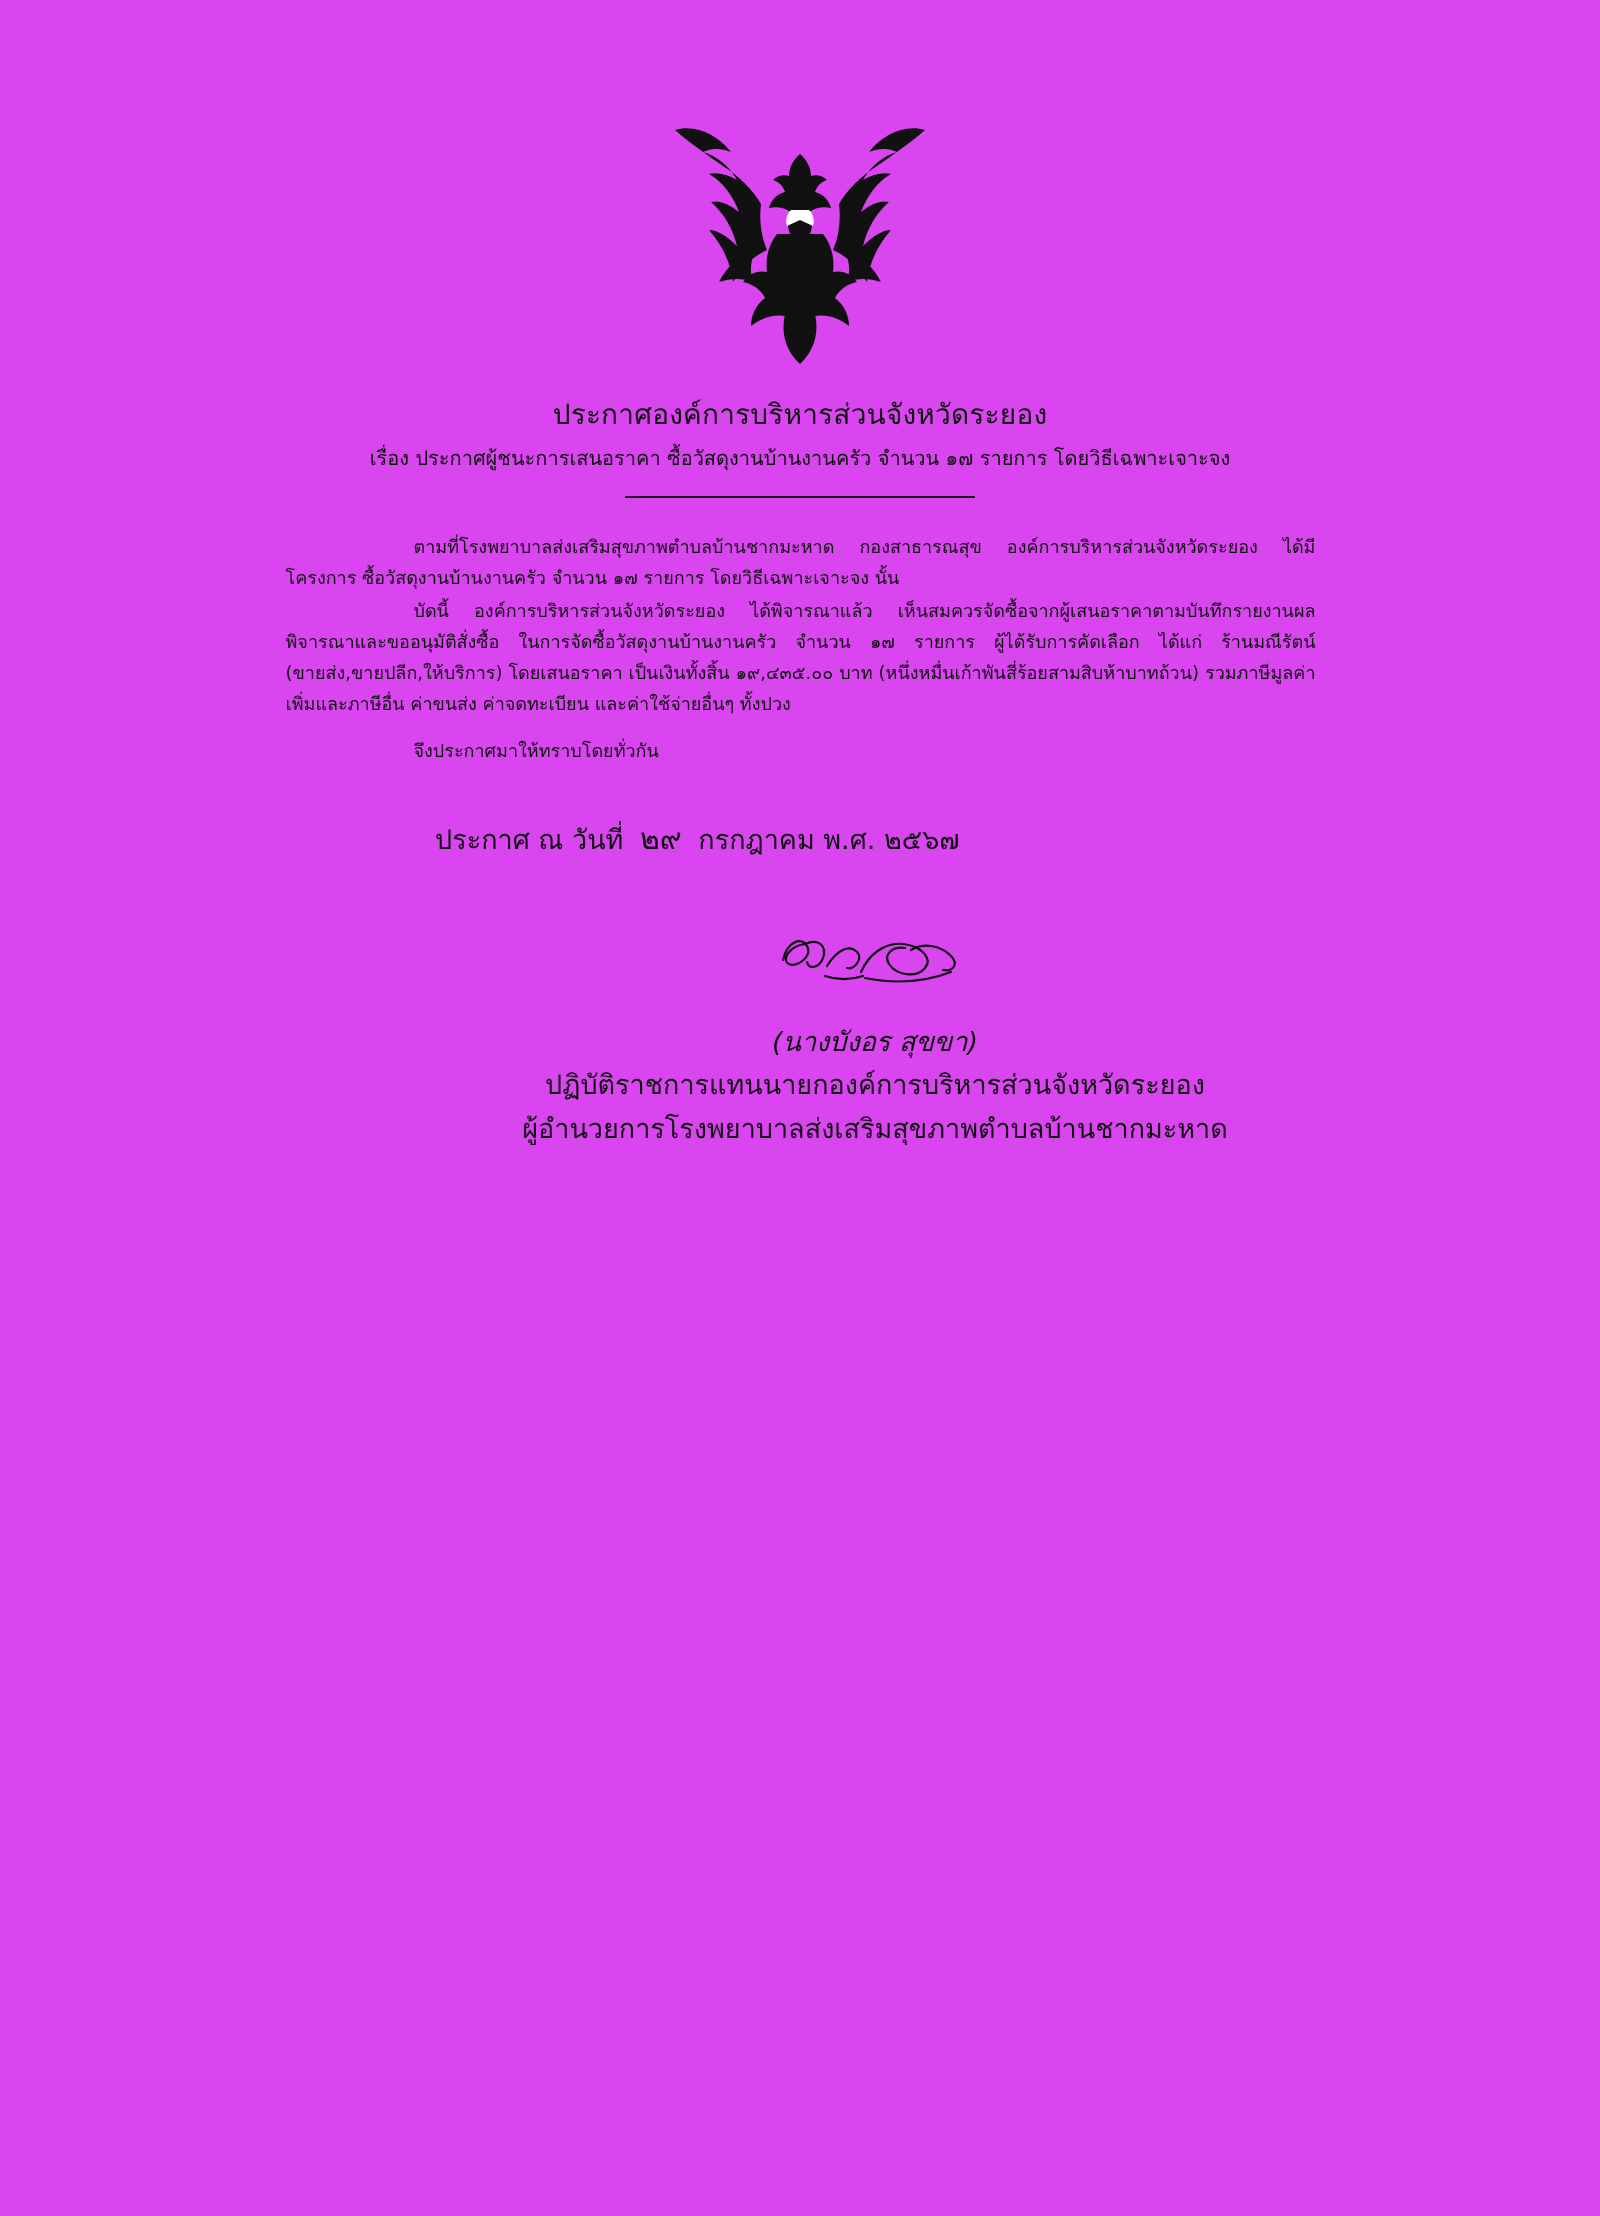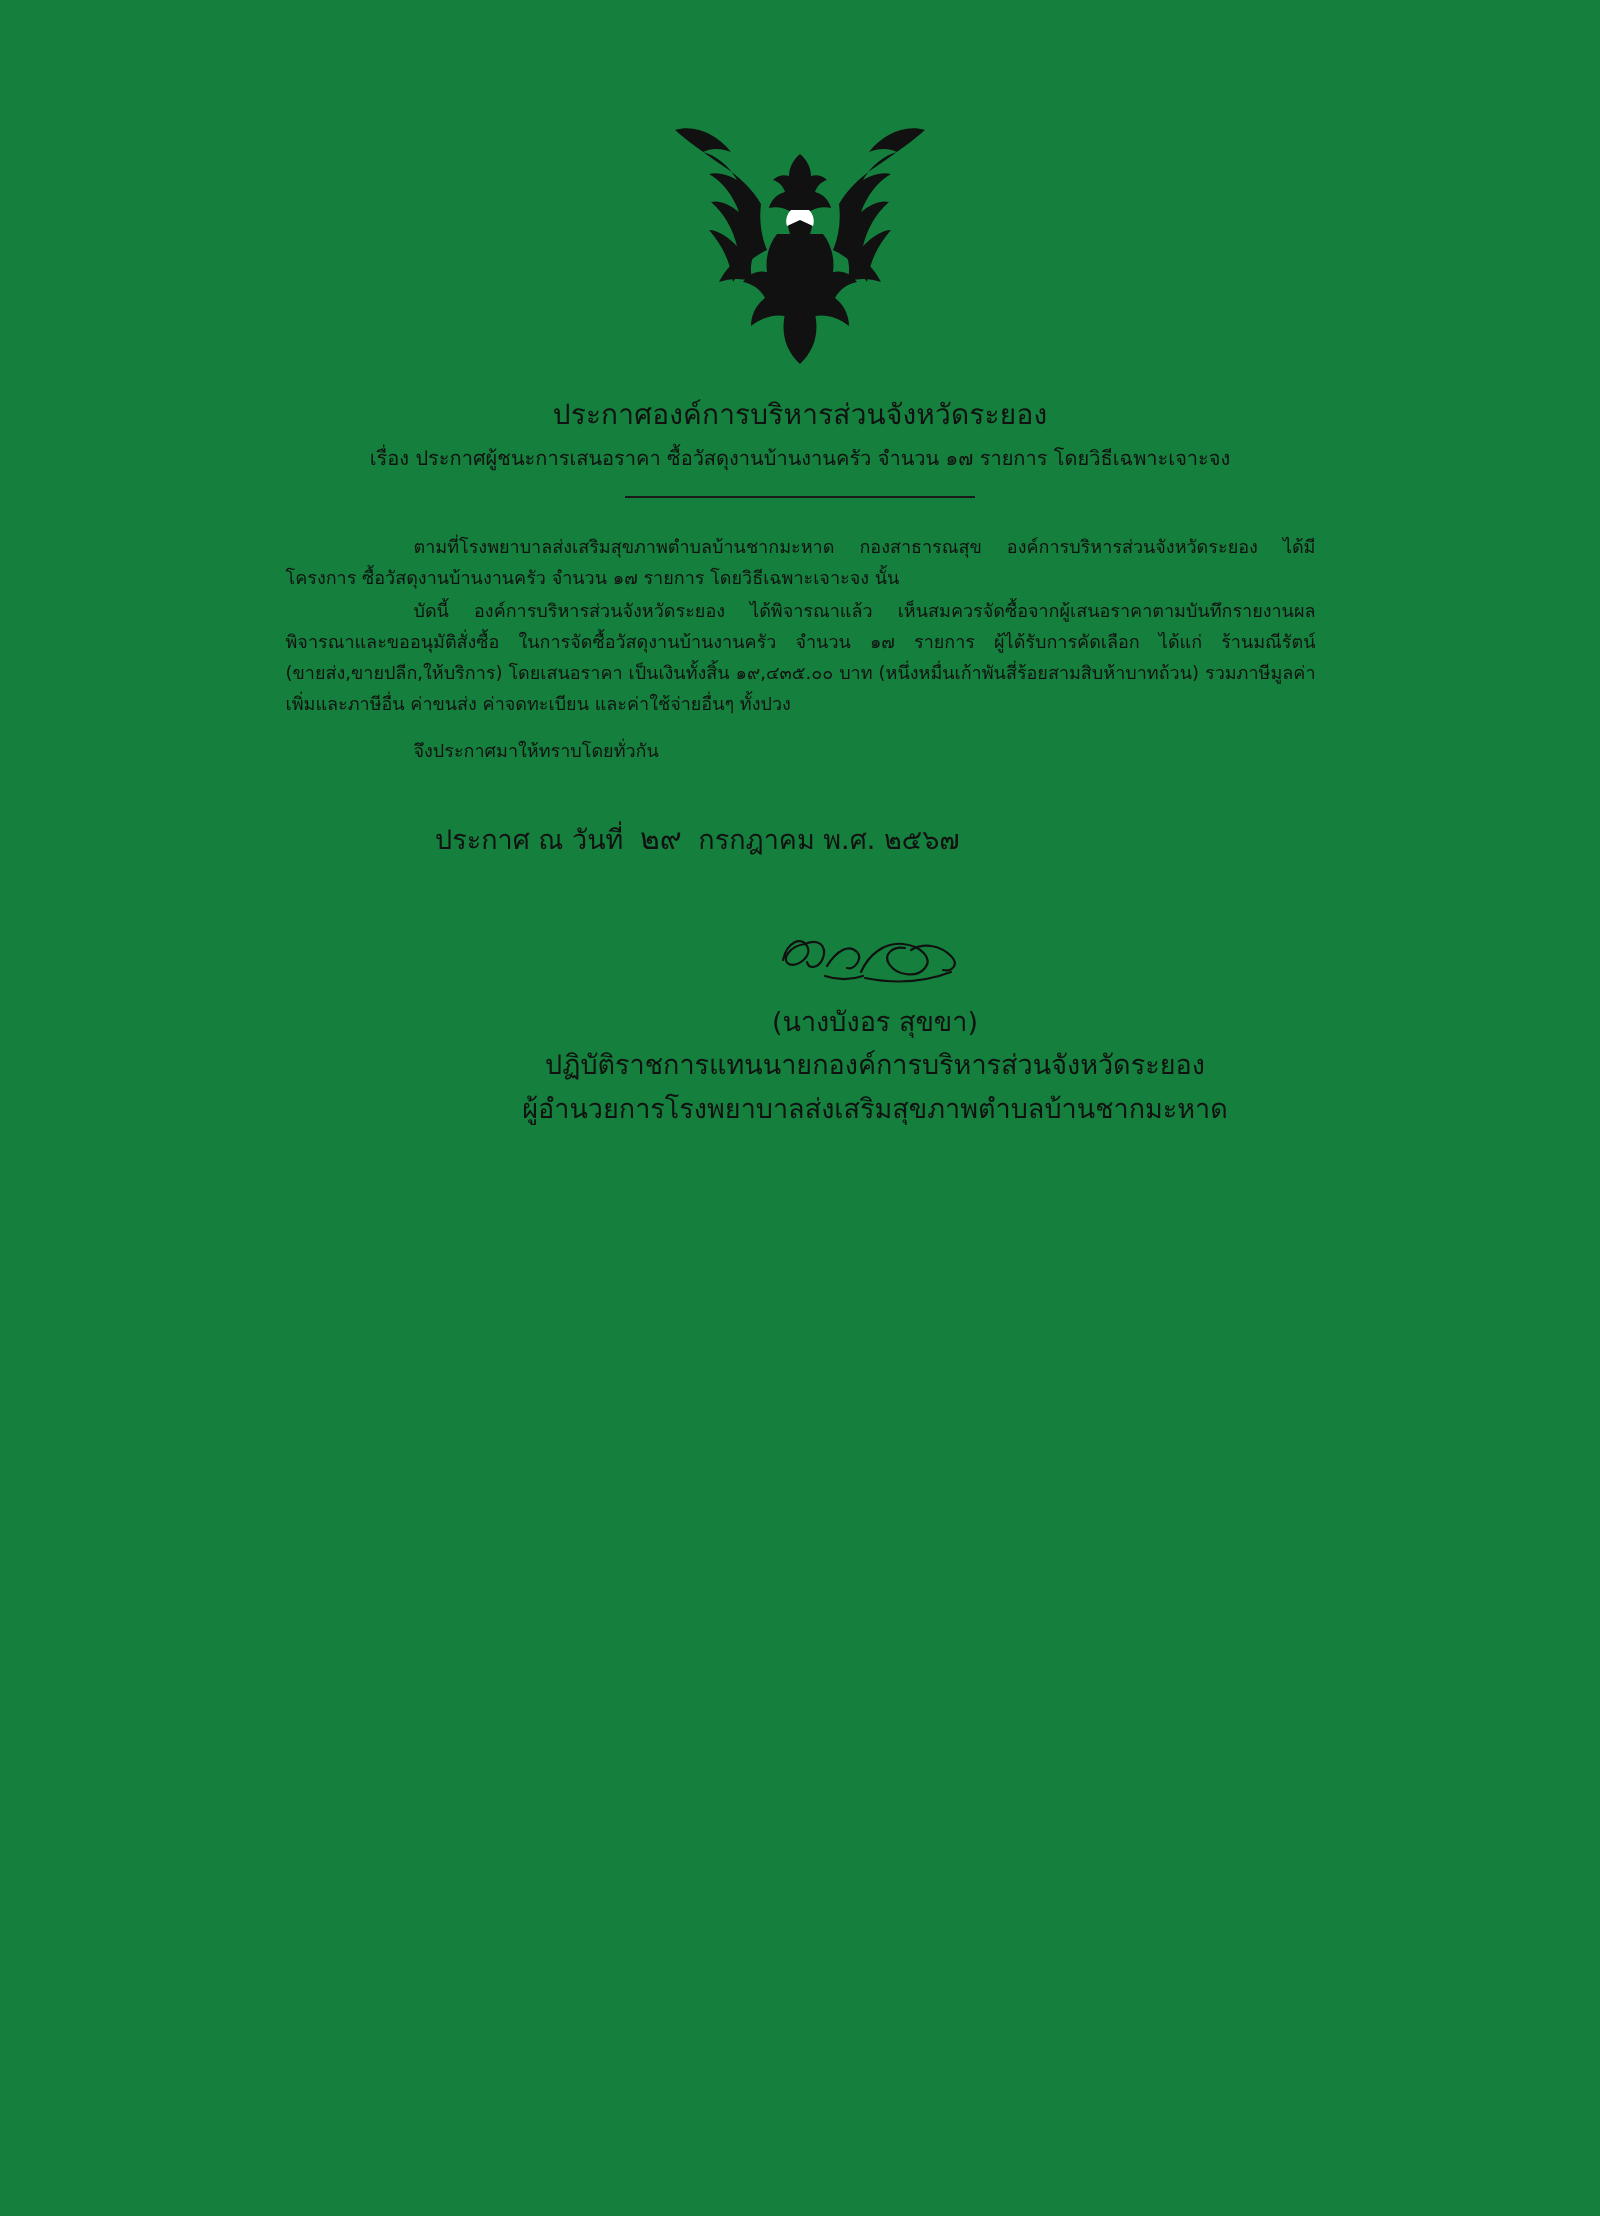--- a/index.html
+++ b/index.html
@@ -12,21 +12,21 @@
     height: 2216px;
     font-family: "DejaVu Sans", "Liberation Sans", sans-serif;
     color: #111111;
     position: relative;
     overflow: hidden;
   }
   .page {
     position: relative;
     width: 1600px;
     height: 2216px;
-    background: #15803d;
+    background: #d946ef;
     box-sizing: border-box;
     padding: 0;
   }
   .doc-body {
     position: absolute;
     left: 0;
     top: 0;
     width: 1600px;
   }
 
@@ -113,22 +113,23 @@
   .signature {
     height: 86px;
     margin-top: 52px;
     display: flex;
     justify-content: center;
     align-items: flex-end;
   }
   .signature svg { display: block; }
   .sign-name {
     font-size: 27px;
-    margin-top: 0;
+    margin-top: 20px;
     line-height: 1.62;
+    font-style: italic;
   }
   .sign-role {
     font-size: 27px;
     line-height: 1.62;
   }
 </style>
 </head>
 <body>
 
 <div class="page">

